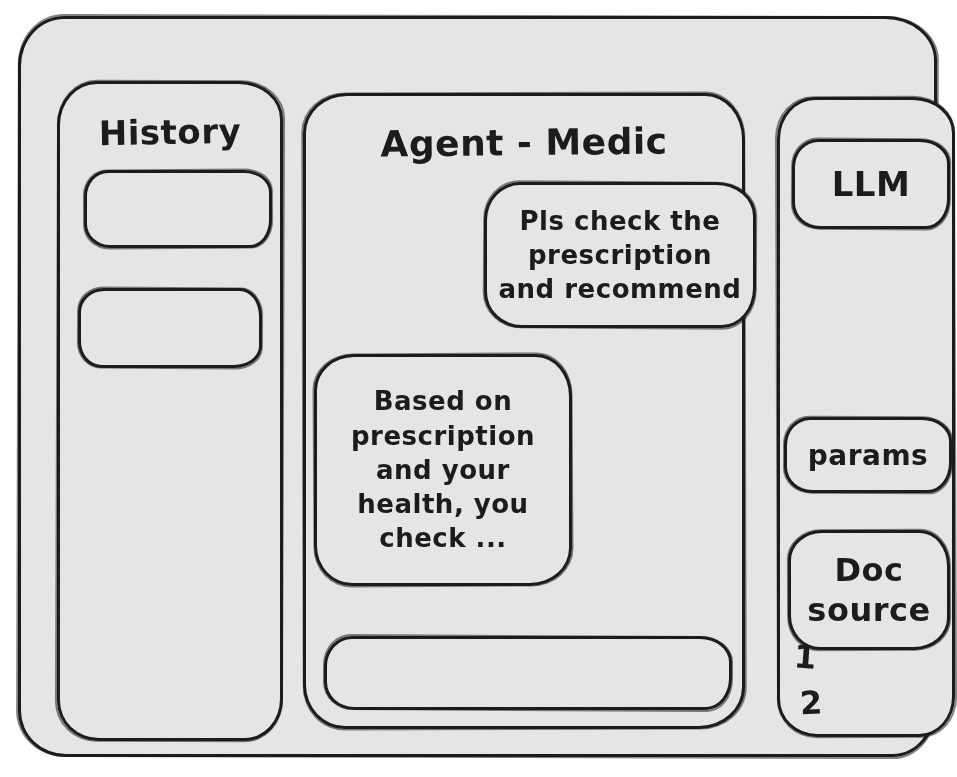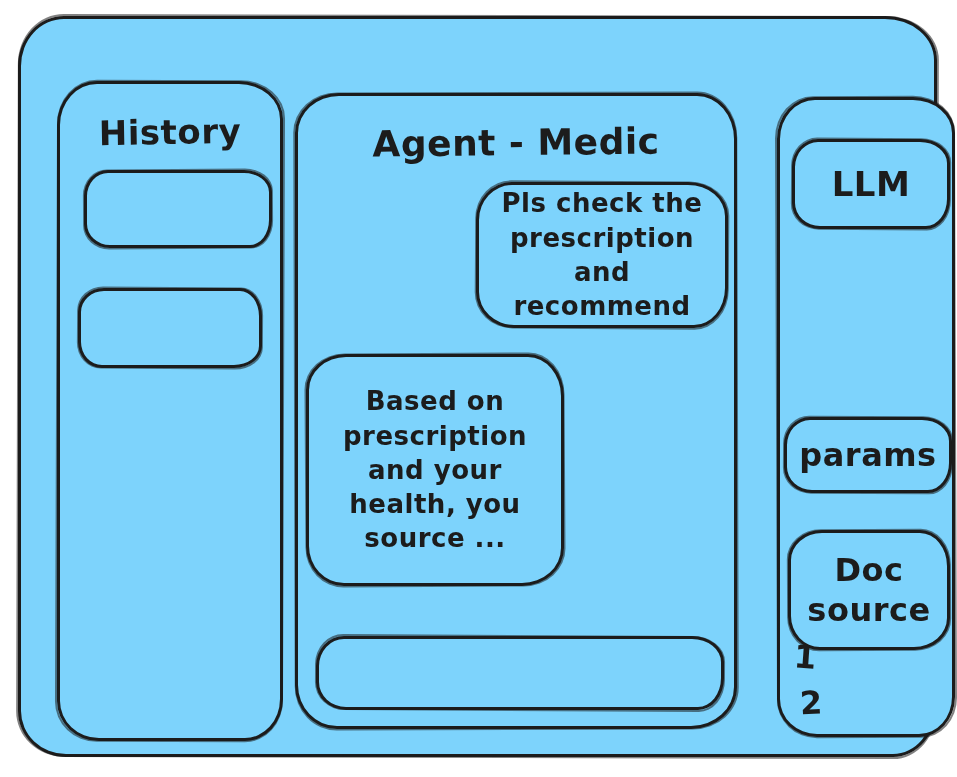--- a/index.html
+++ b/index.html
@@ -9,21 +9,21 @@
     background:#ffffff;
     font-family:"DejaVu Sans", sans-serif;
     color:#1c1c1c;
     overflow:hidden;
   }
   
   .sk{
     position:absolute;
     box-sizing:border-box;
     border:3px solid #1c1c1c;
-    background:#7dd3fc;
+    background:#e5e5e5;
   }
   .dbl::before{
     content:"";
     position:absolute;
     inset:-4px;
     border:2px solid #1c1c1c;
     border-radius:inherit;
     opacity:.55;
     pointer-events:none;
   }
@@ -53,37 +53,37 @@
   }
   #history-item-1::before{transform:rotate(-.4deg);}
   #history-item-2{
     left:18px;top:204px;width:184px;height:80px;
     border-radius:26px 22px 28px 24px / 24px 28px 22px 26px;
   }
   #history-item-2::before{transform:rotate(.45deg);}
 
   
   #chat-panel{
-    left:274px;top:74px;width:442px;height:636px;
+    left:282px;top:74px;width:442px;height:636px;
     border-radius:44px 40px 46px 42px / 40px 46px 42px 44px;
   }
   #chat-panel::before{transform:rotate(-.15deg);}
   .chat-title{
     position:absolute;left:0;top:26px;width:100%;
     text-align:center;font-size:36px;
     transform:rotate(-.6deg);
   }
   .bubble{
     display:flex;align-items:center;justify-content:center;
     text-align:center;
     font-size:26px;line-height:1.32;
     padding:8px 10px;
   }
   #user-bubble{
-    left:178px;top:86px;width:252px;height:146px;
+    left:178px;top:86px;width:272px;height:146px;
     border-radius:36px 40px 34px 38px / 38px 34px 40px 36px;
   }
   #user-bubble::before{transform:rotate(.4deg);}
   #assistant-bubble{
     left:8px;top:258px;width:258px;height:232px;
     border-radius:40px 36px 42px 38px / 36px 42px 38px 40px;
   }
   #assistant-bubble::before{transform:rotate(-.35deg);}
   #input-box{
     left:18px;top:540px;width:408px;height:74px;
@@ -109,21 +109,21 @@
     display:flex;align-items:center;justify-content:center;
     font-size:34px;font-weight:bold;letter-spacing:.5px;
     text-align:center;line-height:1.25;
     border-radius:26px 30px 24px 28px / 28px 24px 30px 26px;
     cursor:pointer;
   }
   #btn-llm{left:12px;top:39px;width:158px;height:90px;}
   #btn-llm::before{transform:rotate(.4deg);}
   #btn-ocr{left:12px;top:150px;width:158px;height:90px;}
   #btn-ocr::before{transform:rotate(-.4deg);}
-  #btn-params{left:4px;top:317px;width:168px;height:76px;font-size:32px;}
+  #btn-params{left:4px;top:317px;width:168px;height:76px;font-size:28px;}
   #btn-params::before{transform:rotate(.35deg);}
   #btn-doc{
     left:8px;top:430px;width:162px;height:120px;font-size:32px;
     border-radius:34px 30px 36px 32px / 30px 36px 32px 34px;
     padding:4px 16px;box-sizing:border-box;
   }
   #btn-doc::before{transform:rotate(-.3deg);}
   .doc-num{
     position:absolute;
     font-size:32px;font-weight:bold;
@@ -143,21 +143,21 @@
       <div class="history-title hand">History</div>
       <div id="history-item-1" class="sk dbl" style="position:absolute;"></div>
       <div id="history-item-2" class="sk dbl" style="position:absolute;"></div>
     </div>
 
     <div id="chat-panel" class="sk dbl">
       <div class="chat-title hand">Agent - Medic</div>
 
       <div id="user-bubble" class="sk dbl bubble hand">Pls check the prescription and recommend</div>
 
-      <div id="assistant-bubble" class="sk dbl bubble hand">Based on prescription and your health, you source ...</div>
+      <div id="assistant-bubble" class="sk dbl bubble hand">Based on prescription and your health, you check ...</div>
 
       <div id="input-box" class="sk dbl">
         <input type="text" value="" style="">
       </div>
     </div>
 
     <div id="tools-panel" class="sk dbl">
       <div id="btn-llm" class="sk dbl tool-btn">LLM</div>
       <div id="btn-params" class="sk dbl tool-btn">params</div>
       <div id="btn-doc" class="sk dbl tool-btn">Doc source</div>

